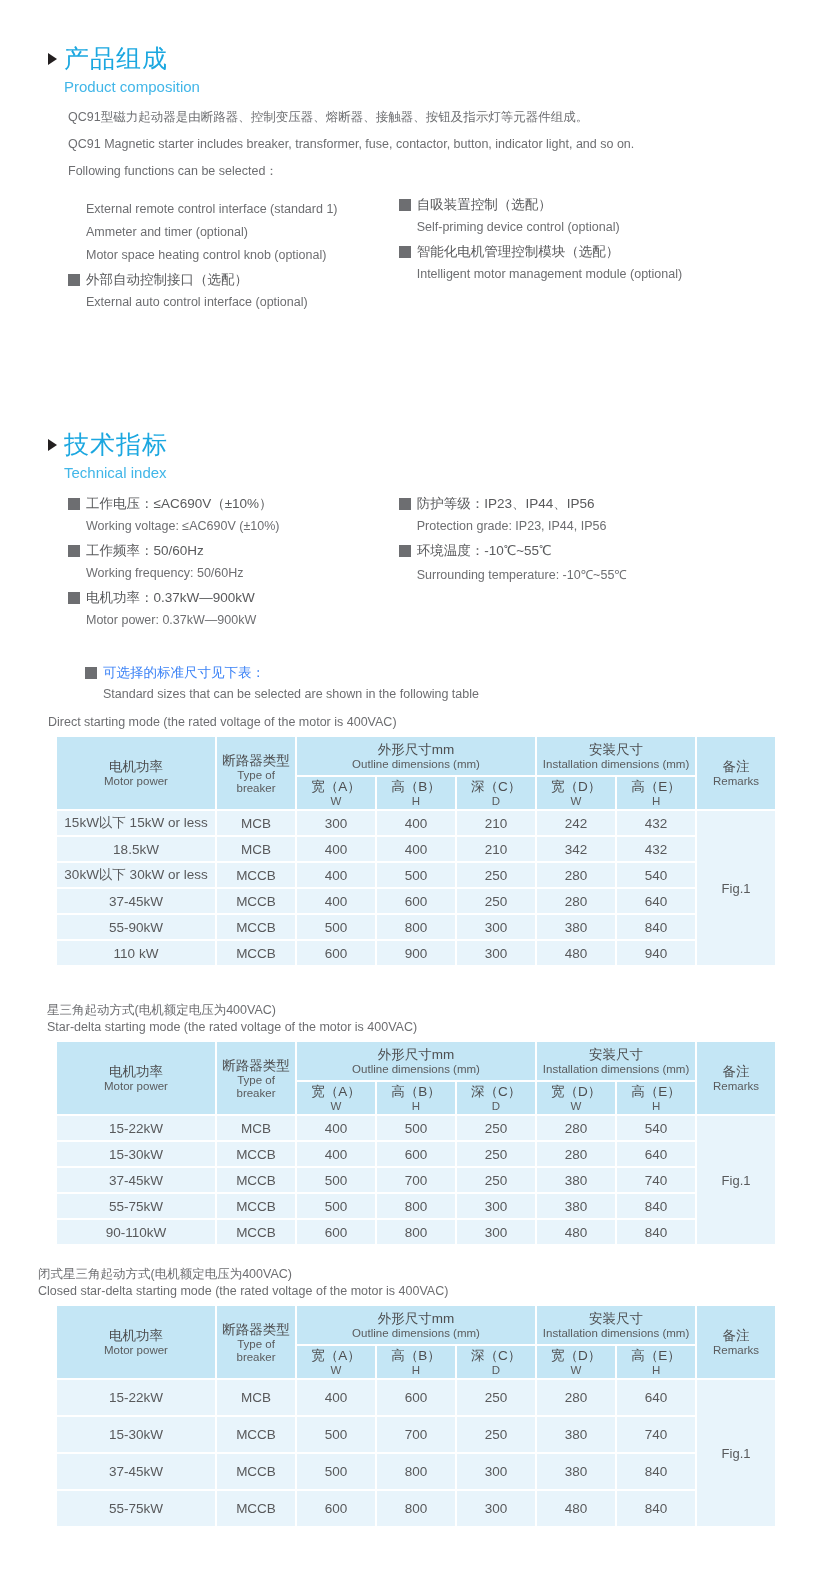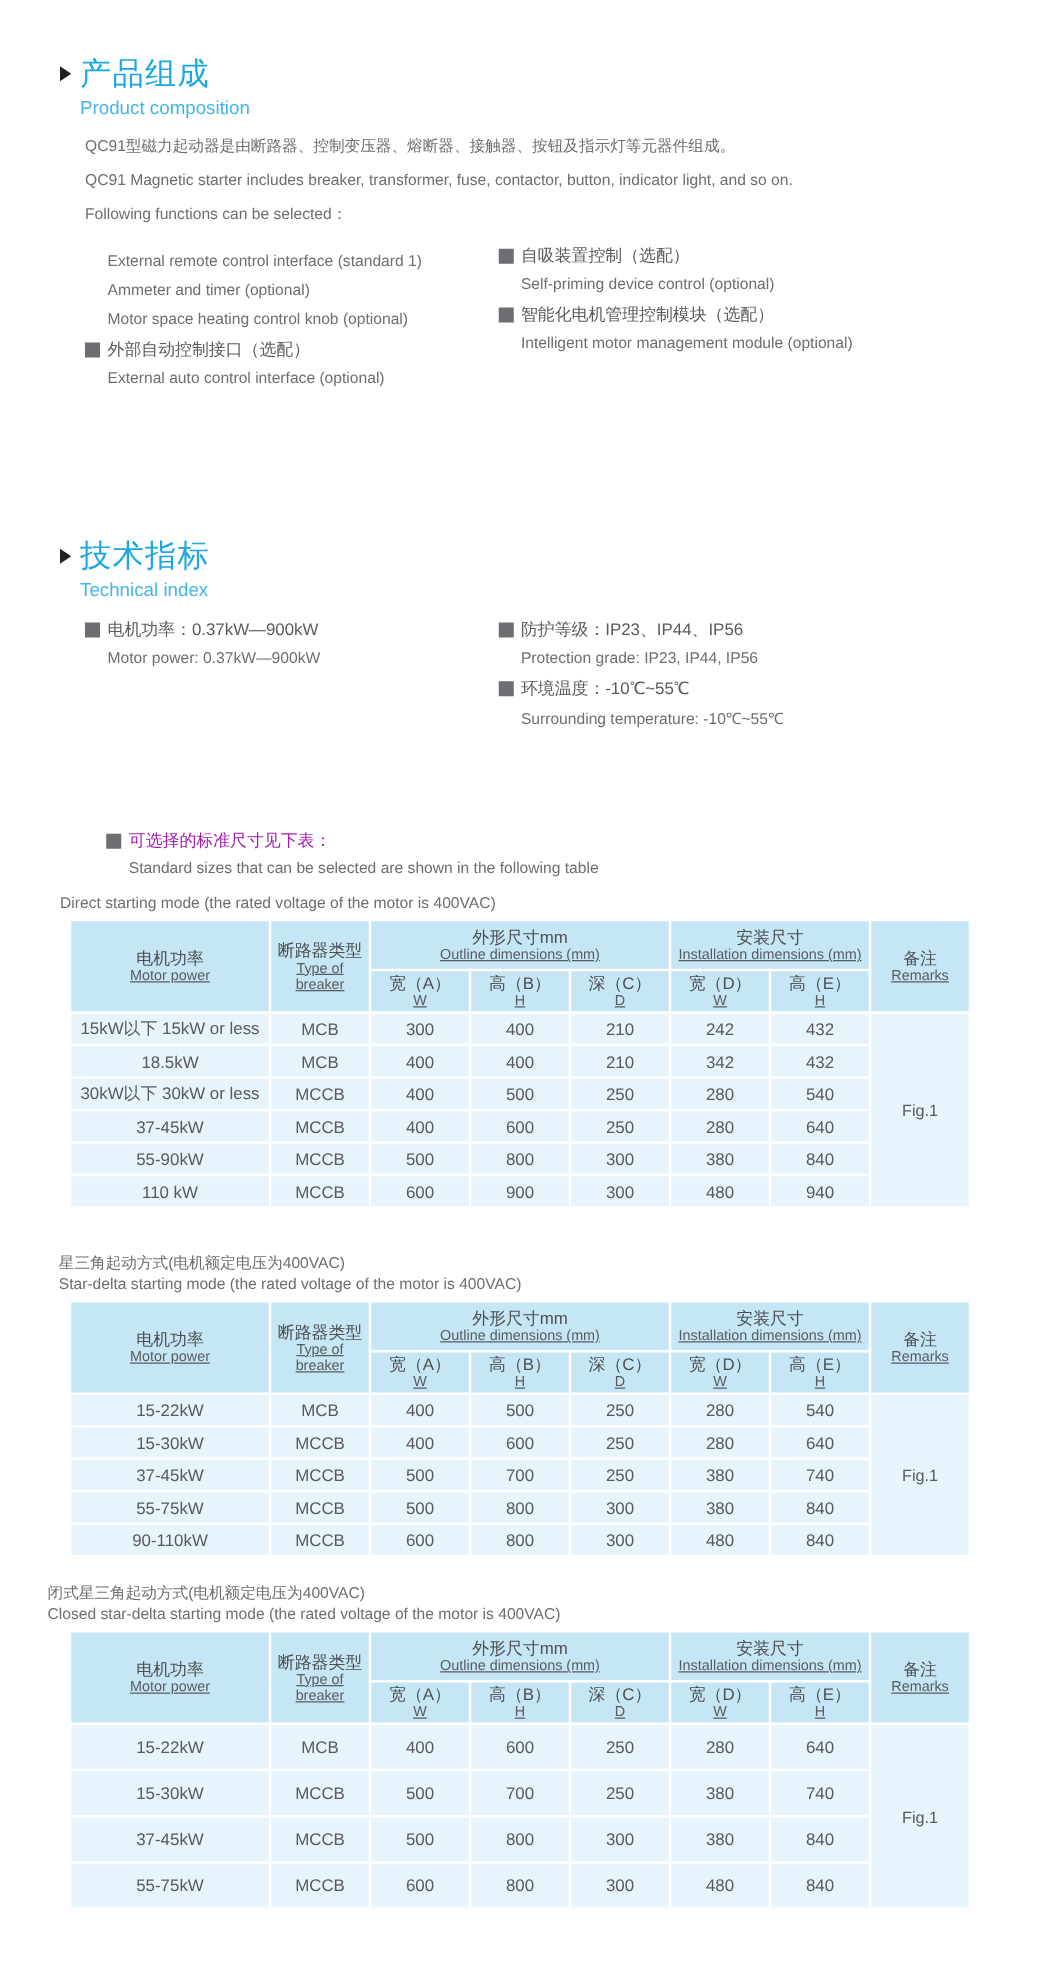--- a/index.html
+++ b/index.html
@@ -24,33 +24,33 @@
   
   .feat-wrap { display:flex; margin-left:68px; margin-top:17px; }
   .feat-col-left { width:380px; }
   .feat-col-right { width:360px; }
   .feat-item { margin-bottom:9px; }
   .cn-line { display:flex; align-items:center; font-size:13.5px; color:#595a5c; }
   .sq { width:12px; height:12px; background:#6d6e71; margin-right:6px; flex:0 0 auto; }
   .en-line { font-size:12.5px; margin-left:18px; margin-top:6px; color:#6d6e71; }
 
   
-  .note-cn { display:flex; align-items:center; font-size:13.5px; color:#a21caf; margin-left:85px; }
+  .note-cn { display:flex; align-items:center; font-size:13.5px; color:#3b82f6; margin-left:85px; }
   .note-en { font-size:12.5px; margin-left:103px; margin-top:5px; }
 
   
   .cap { font-size:12.5px; line-height:17px; color:#6d6e71; }
 
   
   table { border-collapse:collapse; width:720px; margin-left:55px; table-layout:fixed; }
   th, td { border:2px solid #ffffff; text-align:center; vertical-align:middle; }
   th { background:#c4e6f5; font-weight:normal; color:#4d4e50; }
   td { background:#e8f4fb; font-size:13.5px; color:#58595b; }
   .th-cn { font-size:13.5px; line-height:17px; }
-  .th-en { font-size:11.5px; line-height:13px; color:#5a5b5d;text-decoration:underline; }
+  .th-en { font-size:11.5px; line-height:13px; color:#5a5b5d; }
   .grp-th { height:40px; }
   .sub-th { height:34px; }
   .t-norm td { height:26px; }
   .t-tall td { height:37px; }
   .remark-cell { font-size:13px; }
 </style>
 </head>
 <body>
 
 <div class="block" style="top:42px;">
@@ -112,21 +112,35 @@
 <div class="block" style="top:428px;">
   <div class="sec-head">
     <span class="tri"></span>
     <span class="sec-title">技术指标</span>
   </div>
   <div class="sec-sub">Technical index</div>
 
   <div class="feat-wrap" style="margin-top:14px;">
     <div class="feat-col-left">
 
-
+        <div class="feat-item">
+          <div class="cn-line">
+            <span class="sq"></span>
+            <span>工作电压：≤AC690V（±10%）</span>
+          </div>
+          <div class="en-line">Working voltage: ≤AC690V (±10%)</div>
+        </div>
+
+        <div class="feat-item">
+          <div class="cn-line">
+            <span class="sq"></span>
+            <span>工作频率：50/60Hz</span>
+          </div>
+          <div class="en-line">Working frequency: 50/60Hz</div>
+        </div>
 
         <div class="feat-item">
           <div class="cn-line">
             <span class="sq"></span>
             <span>电机功率：0.37kW—900kW</span>
           </div>
           <div class="en-line">Motor power: 0.37kW—900kW</div>
         </div>
       </div>
     <div class="feat-col-right">

